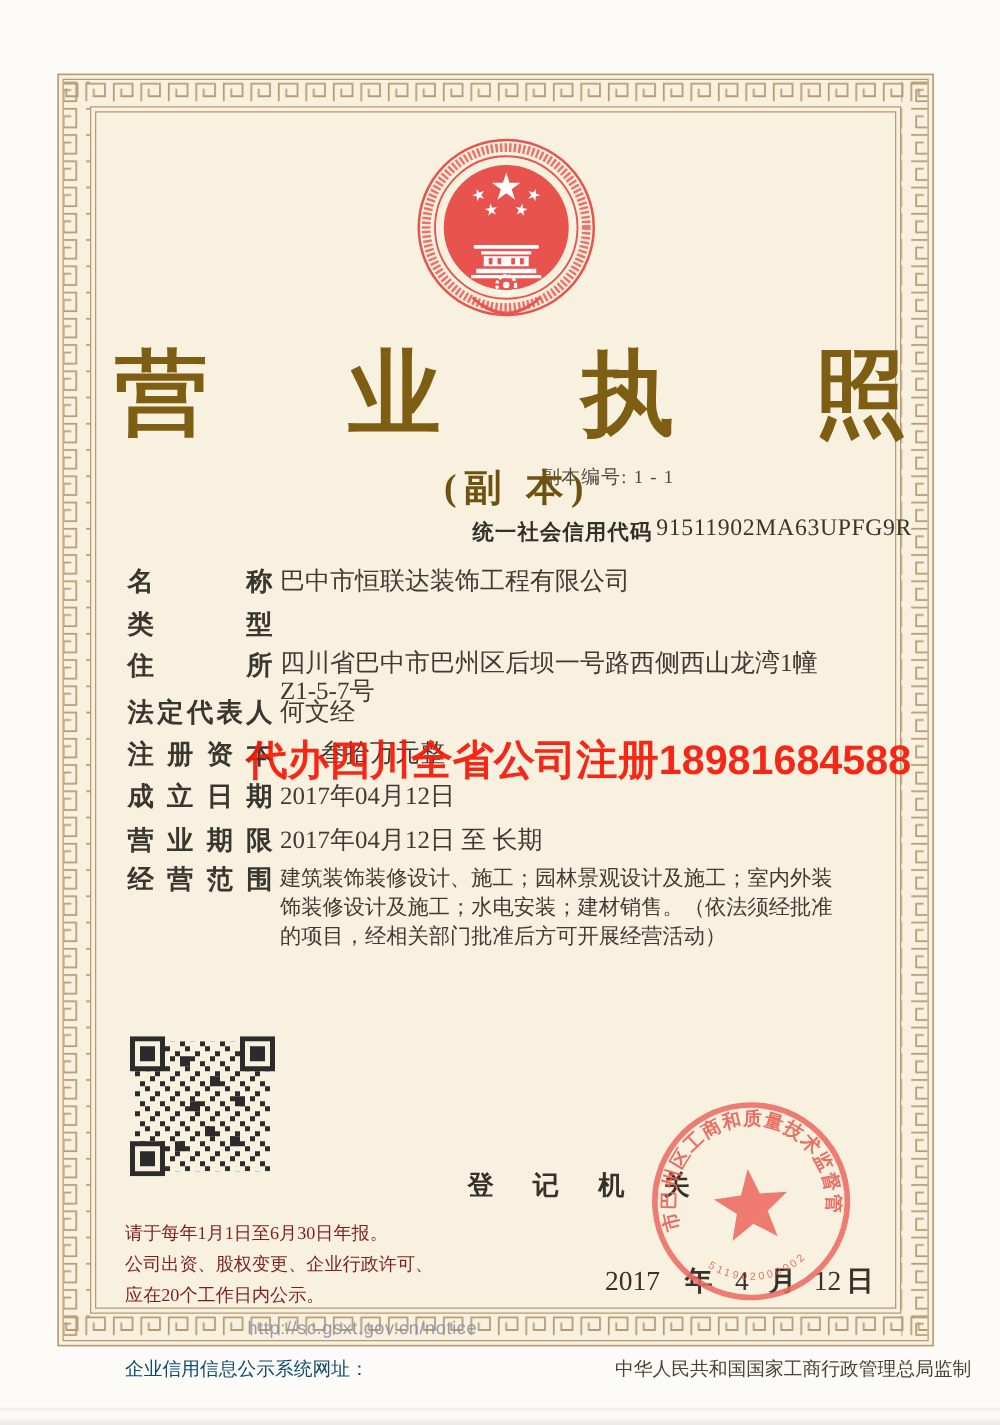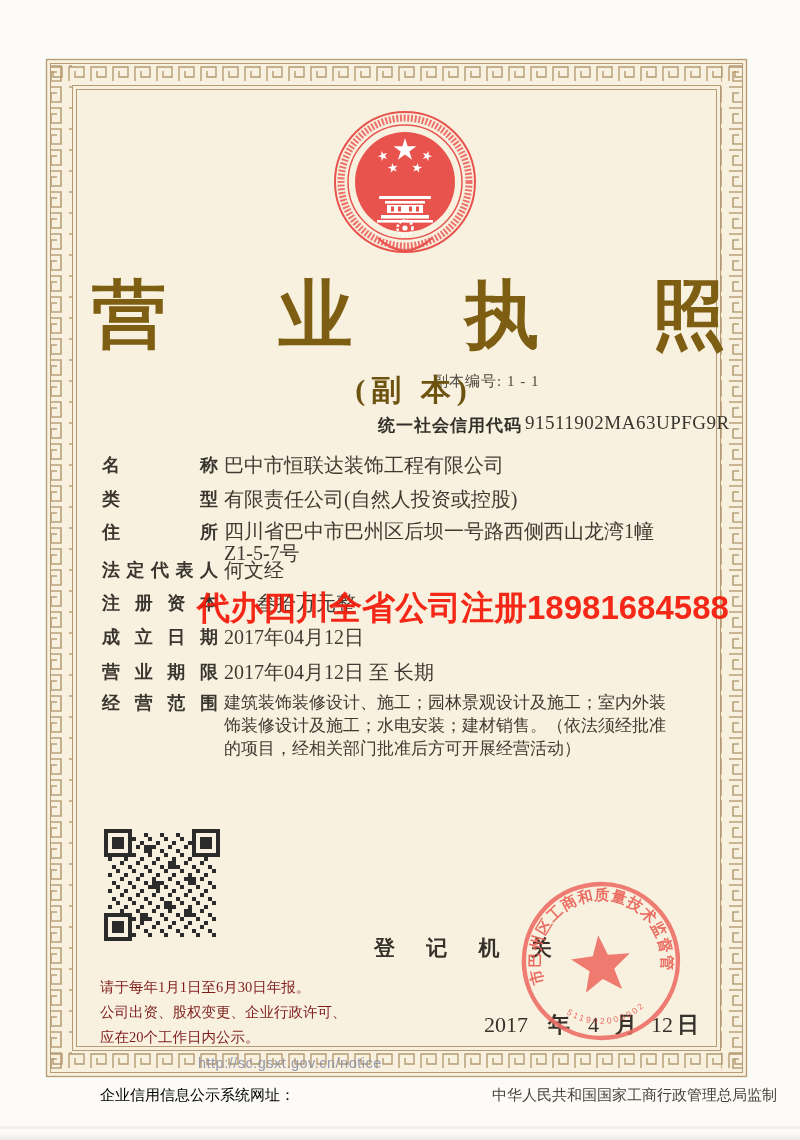--- a/index.html
+++ b/index.html
@@ -19,21 +19,21 @@
   }
   .copy-number{left:433px;top:372px;font-size:15px;color:#4c463e;letter-spacing:1px;}
   .copy-label{left:46px;top:370px;width:702px;text-align:center;
     font-size:30px;font-weight:600;color:#6e5210;letter-spacing:6px;padding-left:17px;}
   .credit-label{left:378px;top:414px;font-size:17px;font-weight:700;color:#332f29;letter-spacing:1px;}
   .credit-code{left:525px;top:412px;font-size:19px;color:#3a352e;letter-spacing:.5px;}
   
   .fields{left:102px;top:453px;width:600px;}
   .frow{display:flex;align-items:flex-start;line-height:24px;}
   .flabel{
-    flex:0 0 116px;width:116px;font-size:18px;font-weight:600;color:#3a352e;
+    flex:0 0 116px;width:116px;font-size:21px;font-weight:600;color:#3a352e;
     text-align:justify;text-align-last:justify;
   }
   .fvalue{margin-left:6px;font-size:20px;color:#403a32;}
   .frow.r1{margin-bottom:10px;} .frow.r2{margin-bottom:9px;}
   .frow.r3{margin-bottom:-6px;} .frow.r3 .fvalue{line-height:22px;white-space:pre-line;width:480px;}
   .frow.r4{margin-bottom:9px;}  .frow.r5{margin-bottom:10px;gap:32px;}
   .frow.r6{margin-bottom:11px;} .frow.r7{margin-bottom:7px;}
   .frow.r8 .fvalue{font-size:17px;line-height:23px;width:452px;}
   
   .watermark{
@@ -47,21 +47,21 @@
   .reg-authority{left:374px;top:934px;font-size:21px;font-weight:600;color:#36312b;letter-spacing:13px;white-space:nowrap;}
   .date-row{left:484px;top:1010px;font-size:22px;color:#36312b;white-space:nowrap;}
   .date-row .n{font-family:"Liberation Serif",serif;}
   .date-row .u{font-weight:600;}
   .d-y{margin-left:0;} .d-yu{margin-left:20px;} .d-m{margin-left:18px;}
   .d-mu{margin-left:16px;} .d-d{margin-left:14px;} .d-du{margin-left:4px;}
   .seal{left:518px;top:876px;transform:rotate(-6deg);}
   
   .site-url{left:198px;top:1055px;font-size:14.5px;color:#8a90a8;opacity:.9;letter-spacing:.5px;
     font-family:"Liberation Sans","DejaVu Sans",sans-serif;}
-  .footer-left{left:100px;top:1086px;font-size:15px;color:#000000;}
+  .footer-left{left:100px;top:1086px;font-size:15px;color:#0c4a6e;}
   .footer-right{left:492px;top:1086px;font-size:15px;color:#474139;}
   .scan-streak{left:0;top:1126px;width:800px;height:3px;background:rgba(90,85,78,.06);}
   .scan-bottom{left:0;top:1133px;width:800px;height:7px;
     background:linear-gradient(rgba(0,0,0,0),rgba(0,0,0,.07));}
 </style>
 </head>
 <body>
 
 <svg class="abs" style="left:0;top:0" width="800" height="1140" viewBox="0 0 800 1140">
   <defs>
@@ -133,21 +133,20 @@
 <div class="abs credit-label">统一社会信用代码</div>
 <div class="abs credit-code">91511902MA63UPFG9R</div>
 
 <div class="abs fields">
   <div class="frow r1">
     <span class="flabel">名称</span>
     <span class="fvalue">巴中市恒联达装饰工程有限公司</span>
   </div>
   <div class="frow r2">
     <span class="flabel">类型</span>
-    <span class="fvalue">有限责任公司(自然人投资或控股)</span>
   </div>
   <div class="frow r3">
     <span class="flabel">住所</span>
     <span class="fvalue">四川省巴中市巴州区后坝一号路西侧西山龙湾1幢
 Z1-5-7号</span>
   </div>
   <div class="frow r4">
     <span class="flabel">法定代表人</span>
     <span class="fvalue">何文经</span>
   </div>

